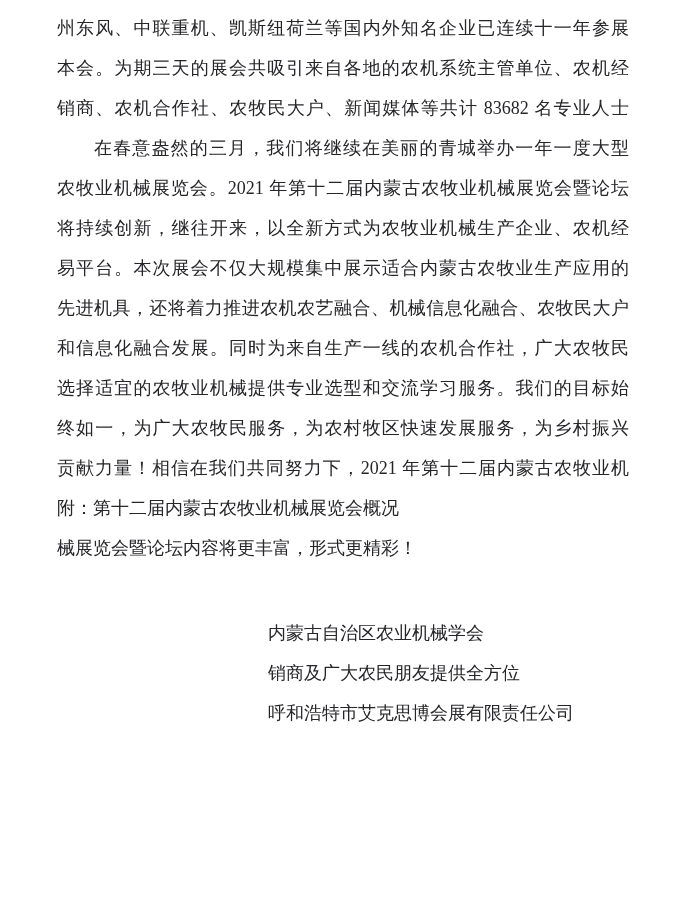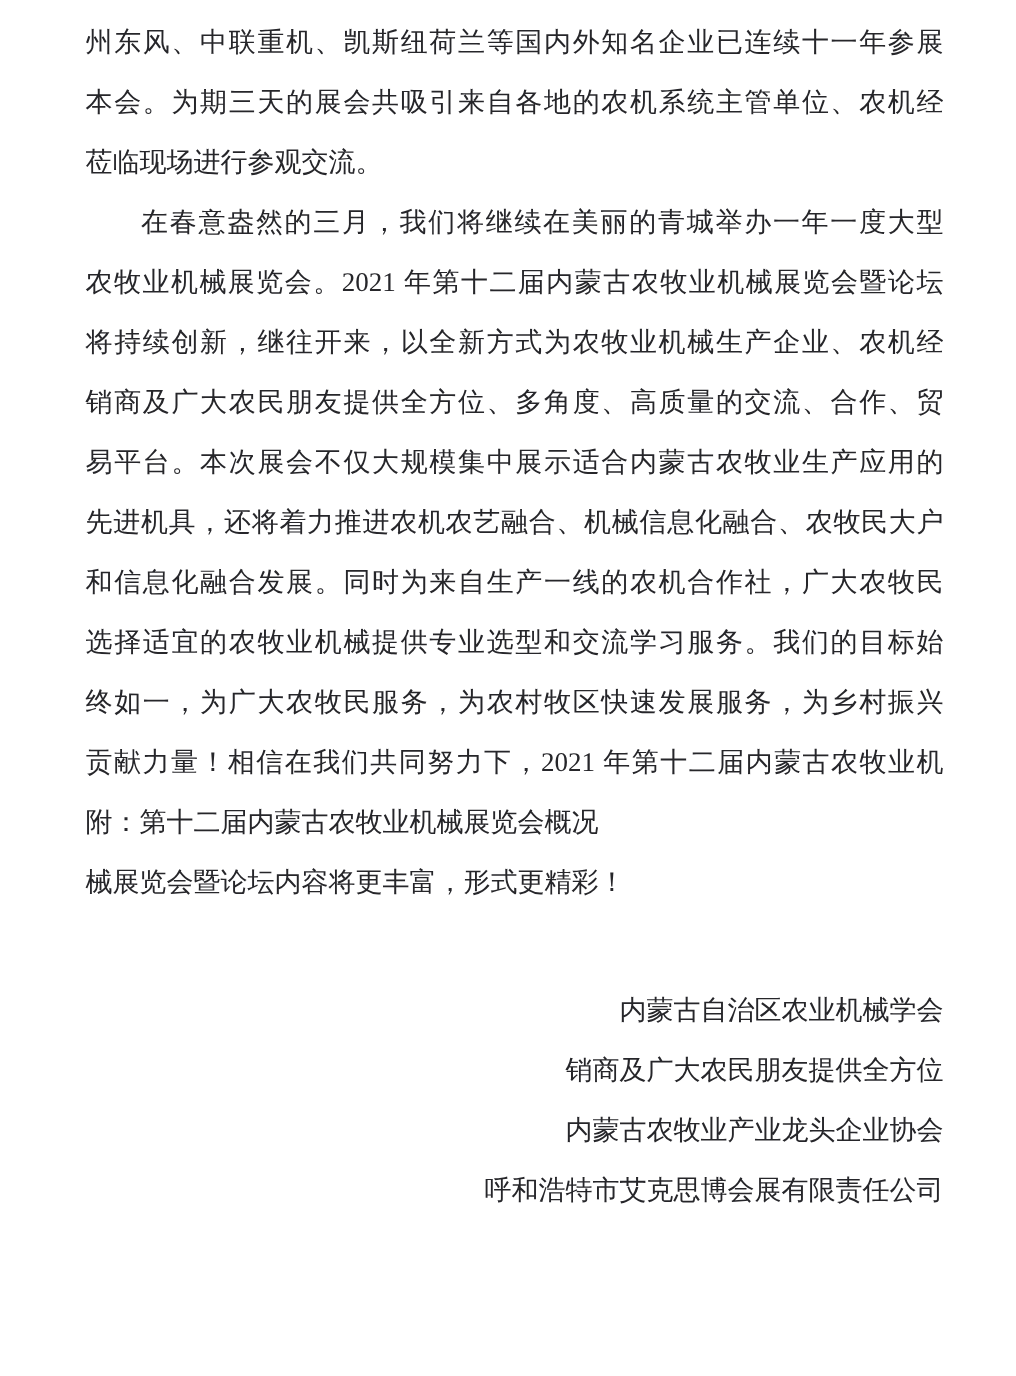--- a/index.html
+++ b/index.html
@@ -29,48 +29,45 @@
     text-align: justify;
     text-align-last: justify;
   }
   
   .indent {
     text-indent: 37px;
     font-family: Liberation Serif, serif;
   }
   .sig-block {
     margin-top: 45px;
-    text-align: right;
   }
   .sig {
     padding-left: 211px;
   }
   .date {
     padding-left: 338px;
   }
 </style>
 </head>
 <body style="--page-bg: #ffffff; --text-color: #26262a;">
 
 <div class="doc">
   <div class="line j">州东风、中联重机、凯斯纽荷兰等国内外知名企业已连续十一年参展</div>
   <div class="line j">本会。为期三天的展会共吸引来自各地的农机系统主管单位、农机经</div>
-  <div class="line">莅临现场进行参观交流。</div>
+  <div class="line j">销商、农机合作社、农牧民大户、新闻媒体等共计 83682 名专业人士</div>
   <div class="line j indent">在春意盎然的三月，我们将继续在美丽的青城举办一年一度大型</div>
   <div class="line j">农牧业机械展览会。2021 年第十二届内蒙古农牧业机械展览会暨论坛</div>
   <div class="line j">将持续创新，继往开来，以全新方式为农牧业机械生产企业、农机经</div>
-  <div class="line j">销商及广大农民朋友提供全方位、多角度、高质量的交流、合作、贸</div>
   <div class="line j">易平台。本次展会不仅大规模集中展示适合内蒙古农牧业生产应用的</div>
   <div class="line j">先进机具，还将着力推进农机农艺融合、机械信息化融合、农牧民大户</div>
   <div class="line j">和信息化融合发展。同时为来自生产一线的农机合作社，广大农牧民</div>
   <div class="line j">选择适宜的农牧业机械提供专业选型和交流学习服务。我们的目标始</div>
   <div class="line j">终如一，为广大农牧民服务，为农村牧区快速发展服务，为乡村振兴</div>
   <div class="line j">贡献力量！相信在我们共同努力下，2021 年第十二届内蒙古农牧业机</div>
   <div class="line">附：第十二届内蒙古农牧业机械展览会概况</div>
   <div class="line">械展览会暨论坛内容将更丰富，形式更精彩！</div>
 
   <div class="sig-block">
     <div class="line sig">内蒙古自治区农业机械学会</div>
     <div class="line sig">销商及广大农民朋友提供全方位</div>
-    <div class="line sig">内蒙古农牧业产业龙头企业协会</div>
     <div class="line sig">呼和浩特市艾克思博会展有限责任公司</div>
   </div>
 </div>
 
 </body></html>

